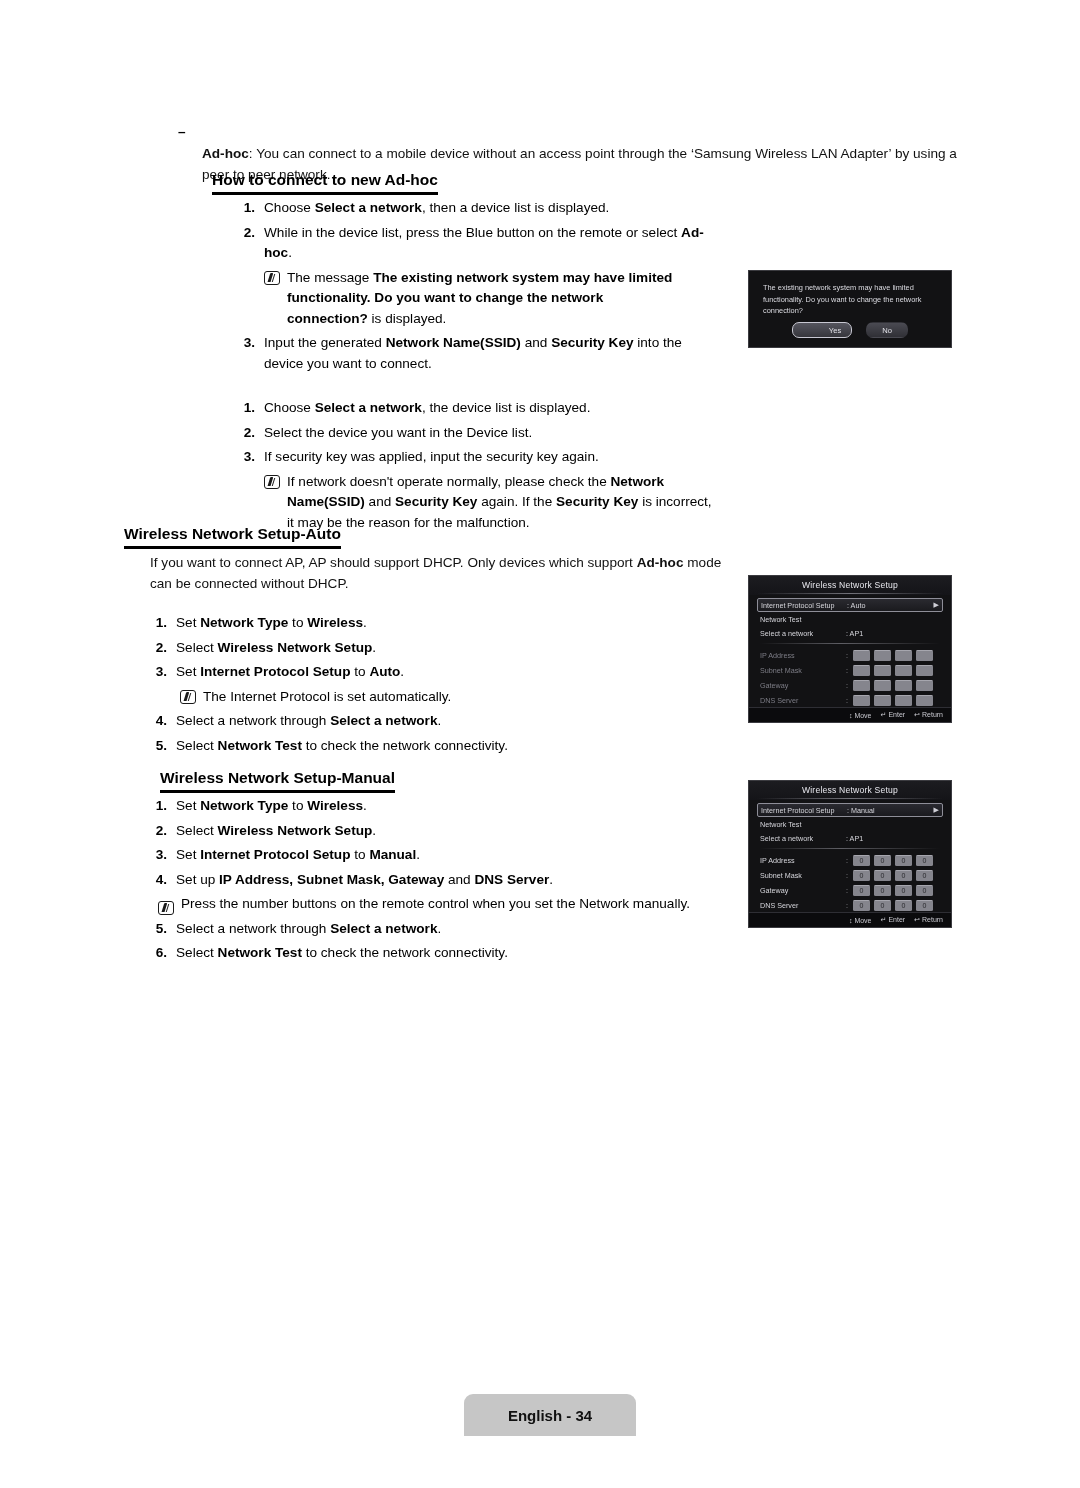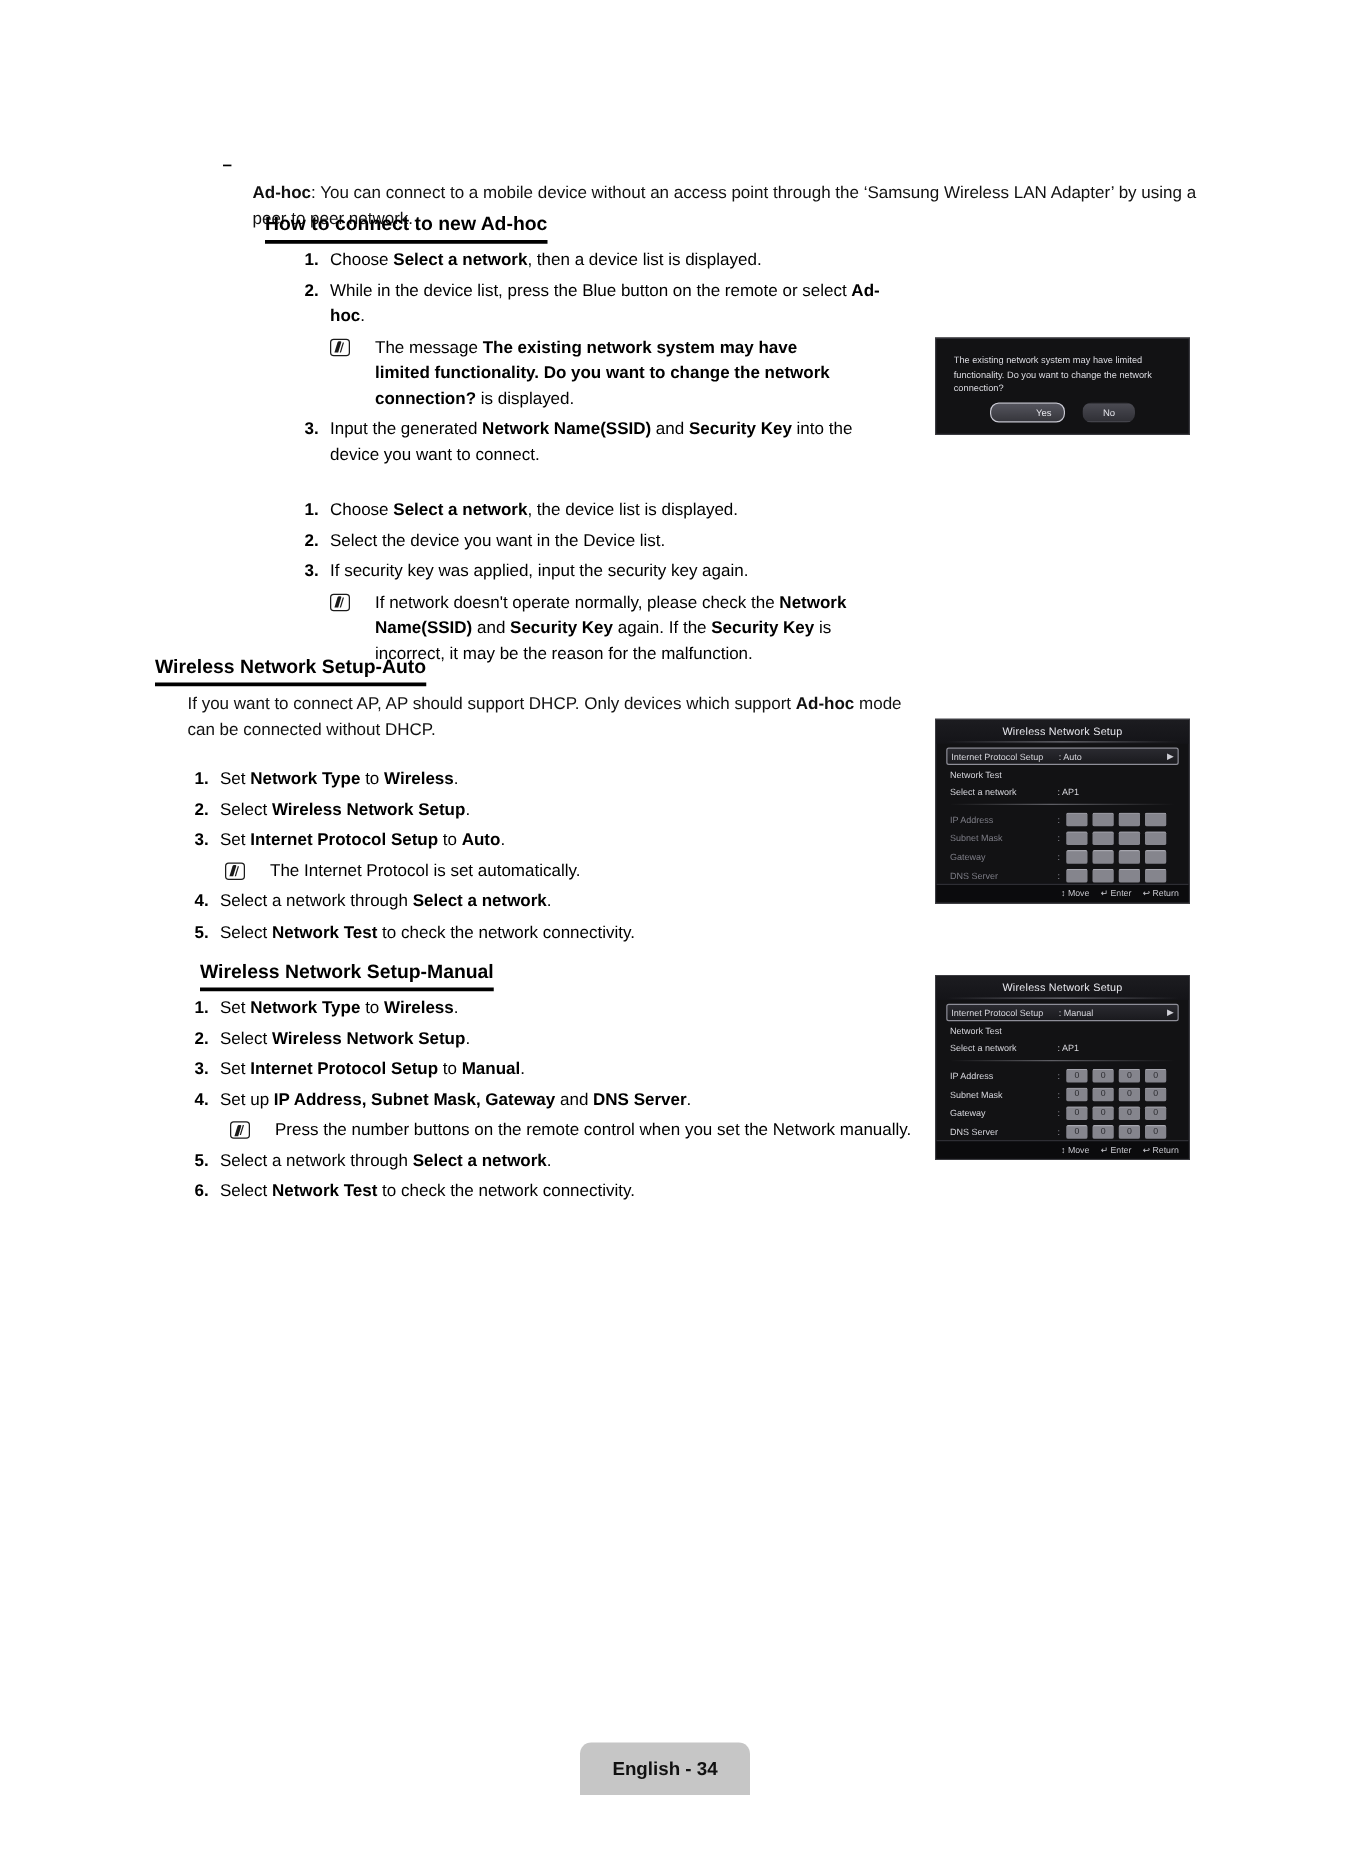--- a/index.html
+++ b/index.html
@@ -75,21 +75,21 @@
     font-weight: bold;
     flex: 0 0 auto;
     width: 17px;
     text-align: right;
   }
   .li-body { flex: 1 1 auto; }
 
   
   .note {
     display: flex;
-    gap: 20px;
+    gap: 7px;
     font-size: 13.6px;
     line-height: 20.5px;
     margin-bottom: 4px;
   }
   .note-ico {
     flex: 0 0 auto;
     width: 16px;
     height: 14px;
     margin-top: 3px;
     border: 1.3px solid #1a1a1a;
@@ -245,21 +245,21 @@
     border: 1px solid #c8c8d2;
     background: linear-gradient(180deg,#55555e 0%,#36363c 100%);
     padding-left: 36px;
   }
 
   
   .footer {
     position: absolute;
     left: 464px;
     top: 1394px;
-    width: 136px;
+    width: 172px;
     height: 42px;
     background: #c6c6c6;
     border-radius: 9px 9px 0 0;
     display: flex;
     align-items: center;
     justify-content: center;
     font-size: 15px;
     font-weight: bold;
     color: #111;
   }
@@ -431,21 +431,21 @@
       <div class="li-body"><span>Select </span><span class="b">Wireless Network Setup</span><span>.</span></div>
     </div>
     <div class="li">
       <div class="li-num">3.</div>
       <div class="li-body"><span>Set </span><span class="b">Internet Protocol Setup</span><span> to </span><span class="b">Manual</span><span>.</span></div>
     </div>
     <div class="li">
       <div class="li-num">4.</div>
       <div class="li-body"><span>Set up </span><span class="b">IP Address, Subnet Mask, Gateway</span><span> and </span><span class="b">DNS Server</span><span>.</span></div>
     </div>
-    <div class="note" style="margin-left:34px;">
+    <div class="note" style="margin-left:8px;align-items:flex-end;">
       <div class="note-ico"></div>
       <div class="note-body"><span>Press the number buttons on the remote control when you set the Network manually.</span></div>
     </div>
     <div class="li">
       <div class="li-num">5.</div>
       <div class="li-body"><span>Select a network through </span><span class="b">Select a network</span><span>.</span></div>
     </div>
     <div class="li">
       <div class="li-num">6.</div>
       <div class="li-body"><span>Select </span><span class="b">Network Test</span><span> to check the network connectivity.</span></div>

